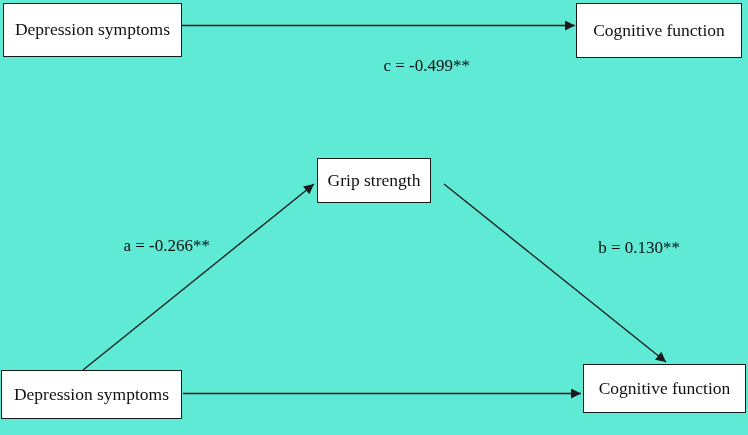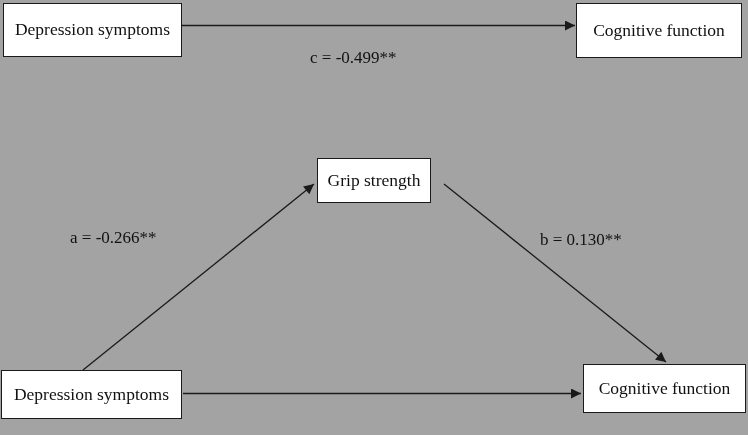--- a/index.html
+++ b/index.html
@@ -1,21 +1,21 @@
 <!DOCTYPE html>
 <html><head>
 <meta charset="utf-8">
 <style>
   * { margin: 0; padding: 0; box-sizing: border-box; }
   html, body { background: #ffffff; }
   .canvas {
     position: relative;
     width: 748px;
     height: 435px;
-    background: #a3a3a3;
+    background: #5eead4;
     font-family: "Liberation Serif", "DejaVu Serif", serif;
     color: #111111;
     overflow: hidden;
   }
   .arrow-layer {
     position: absolute;
     left: 0; top: 0;
     width: 748px; height: 435px;
   }
   .node-box {
@@ -26,22 +26,23 @@
     align-items: center;
     justify-content: center;
     font-size: 17.5px;
     line-height: 1;
     white-space: nowrap;
   }
   .path-label {
     position: absolute;
     font-size: 17px;
     line-height: 1.2;
-    text-align: left;
+    text-align: right;
     white-space: pre;
+    margin-top: 8px;
   }
   
   .box-total-predictor { left: 3px;   top: 3px;   width: 179px; height: 54px; }
   .box-total-outcome   { left: 576px; top: 3px;   width: 166px; height: 55px; }
   .label-path-c        { left: 310px; top: 48px;  width: 160px; }
   
   .box-mediator        { left: 317px; top: 158px; width: 114px; height: 45px; }
   .box-med-predictor   { left: 1px;   top: 370px; width: 181px; height: 49px; }
   .box-med-outcome     { left: 583px; top: 364px; width: 163px; height: 49px; }
   .label-path-a        { left: 70px;  top: 228px; width: 140px; }

